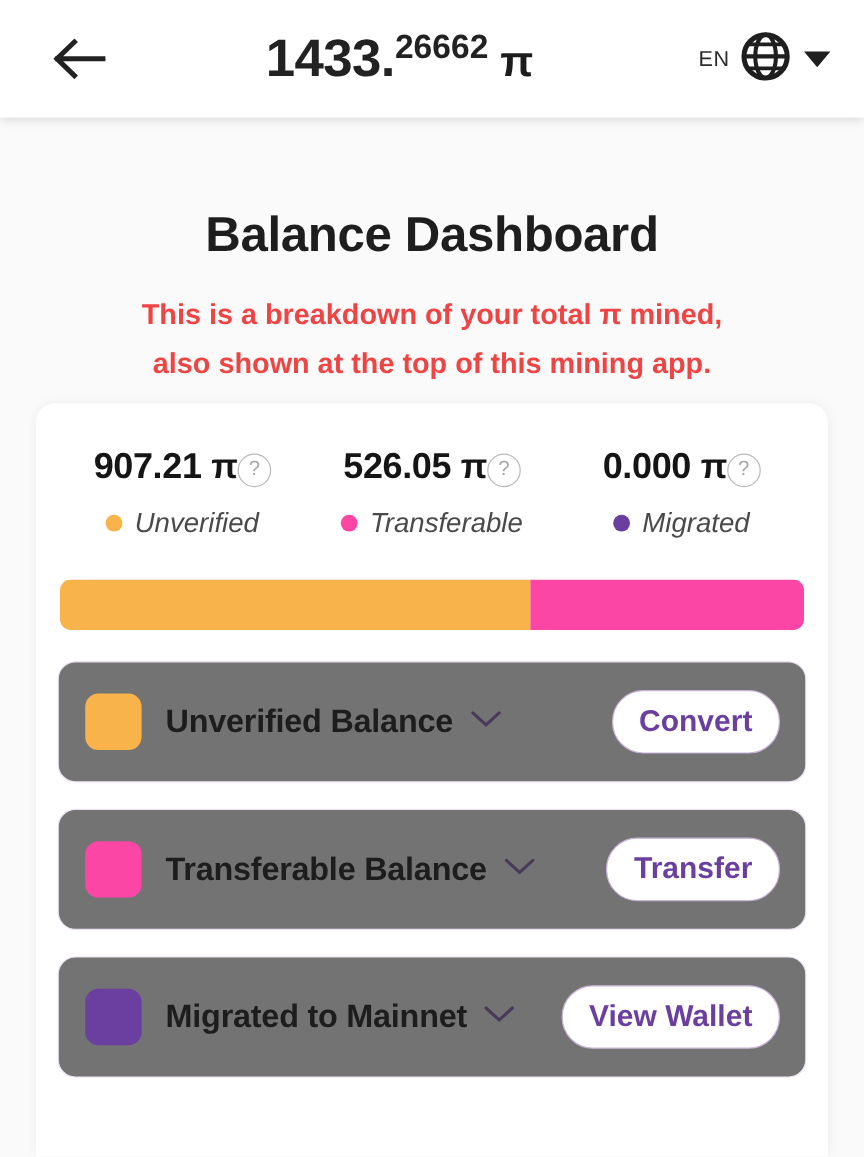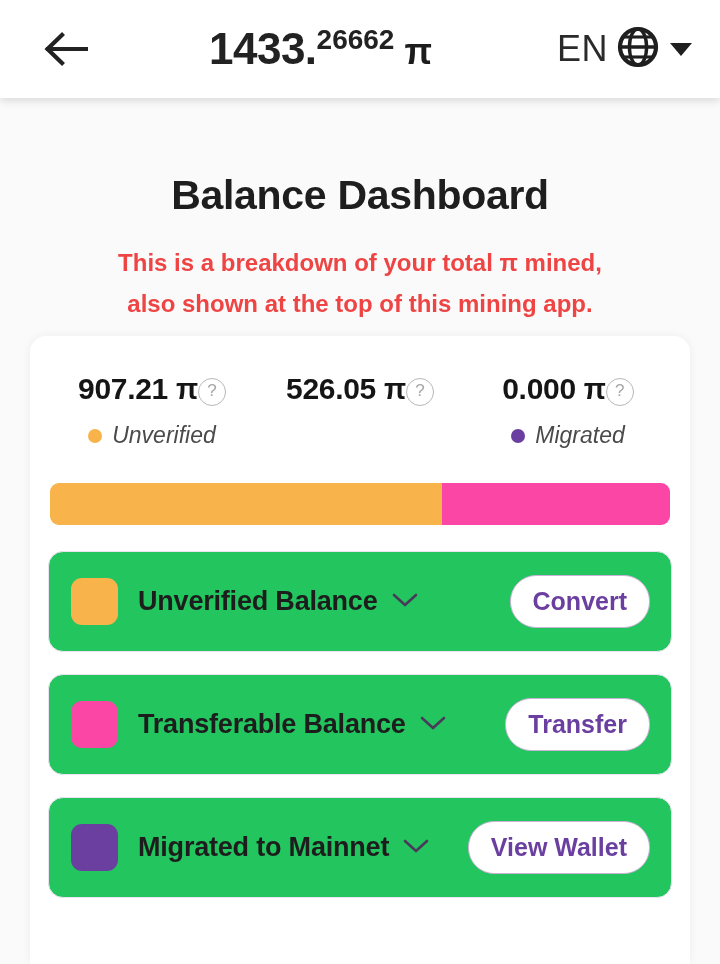--- a/index.html
+++ b/index.html
@@ -80,21 +80,21 @@
   }
 
   .lang-group {
     flex: 0 0 auto;
     display: flex;
     align-items: center;
     gap: 9px;
     cursor: pointer;
   }
   .lang-code {
-    font-size: 36px;
+    font-size: 18px;
     color: #2a2a2a;
     font-weight: 400;
     letter-spacing: 0.5px;
   }
   .globe-icon { display: block; }
   .caret {
     width: 0; height: 0;
     border-left: 11px solid transparent;
     border-right: 11px solid transparent;
     border-top: 13px solid #1f1f1f;
@@ -204,21 +204,21 @@
     display: flex;
     background: #f0f0f0;
   }
   .progress-seg { height: 100%; }
 
   
   .cards { margin-top: 26px; }
   .bal-card {
     border: 1.6px solid #ece2f2;
     border-radius: 15px;
-    background: #22c55e;
+    background: #737373;
     height: 101px;
     display: flex;
     align-items: center;
     padding: 0 21px 0 22px;
     margin-bottom: 22px;
   }
   .swatch {
     width: 47px;
     height: 47px;
     border-radius: 11px;
@@ -314,20 +314,24 @@
         </div>
       </div>
 
       <div class="stat-col">
         <div class="stat-amount-line">
           <span class="stat-amount"><span>526.05</span>
             <span class="pi">π</span>
           </span>
           <span class="help-icon">?</span>
         </div>
+        <div class="stat-legend">
+          <span class="legend-dot" style="background:#fc46a6"></span>
+          <span class="legend-label">Transferable</span>
+        </div>
       </div>
 
       <div class="stat-col">
         <div class="stat-amount-line">
           <span class="stat-amount"><span>0.000</span>
             <span class="pi">π</span>
           </span>
           <span class="help-icon">?</span>
         </div>
         <div class="stat-legend">

